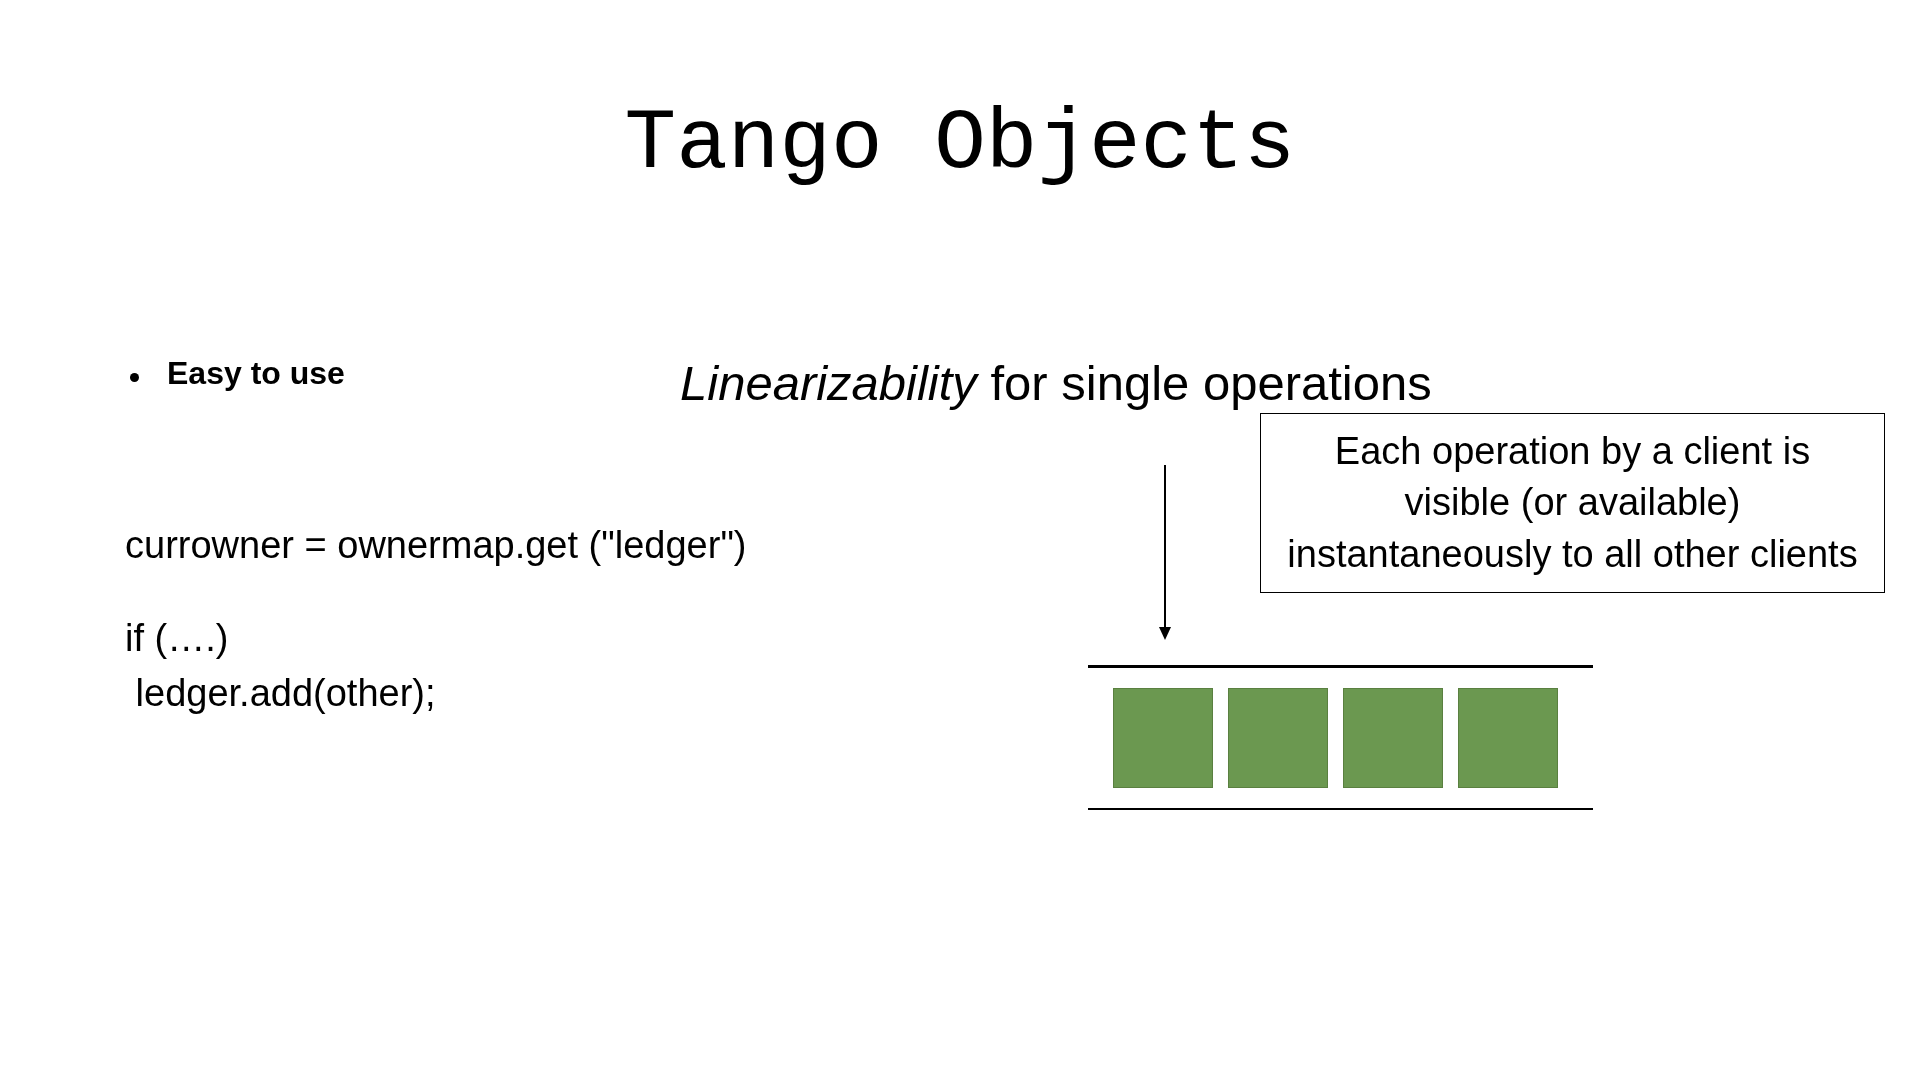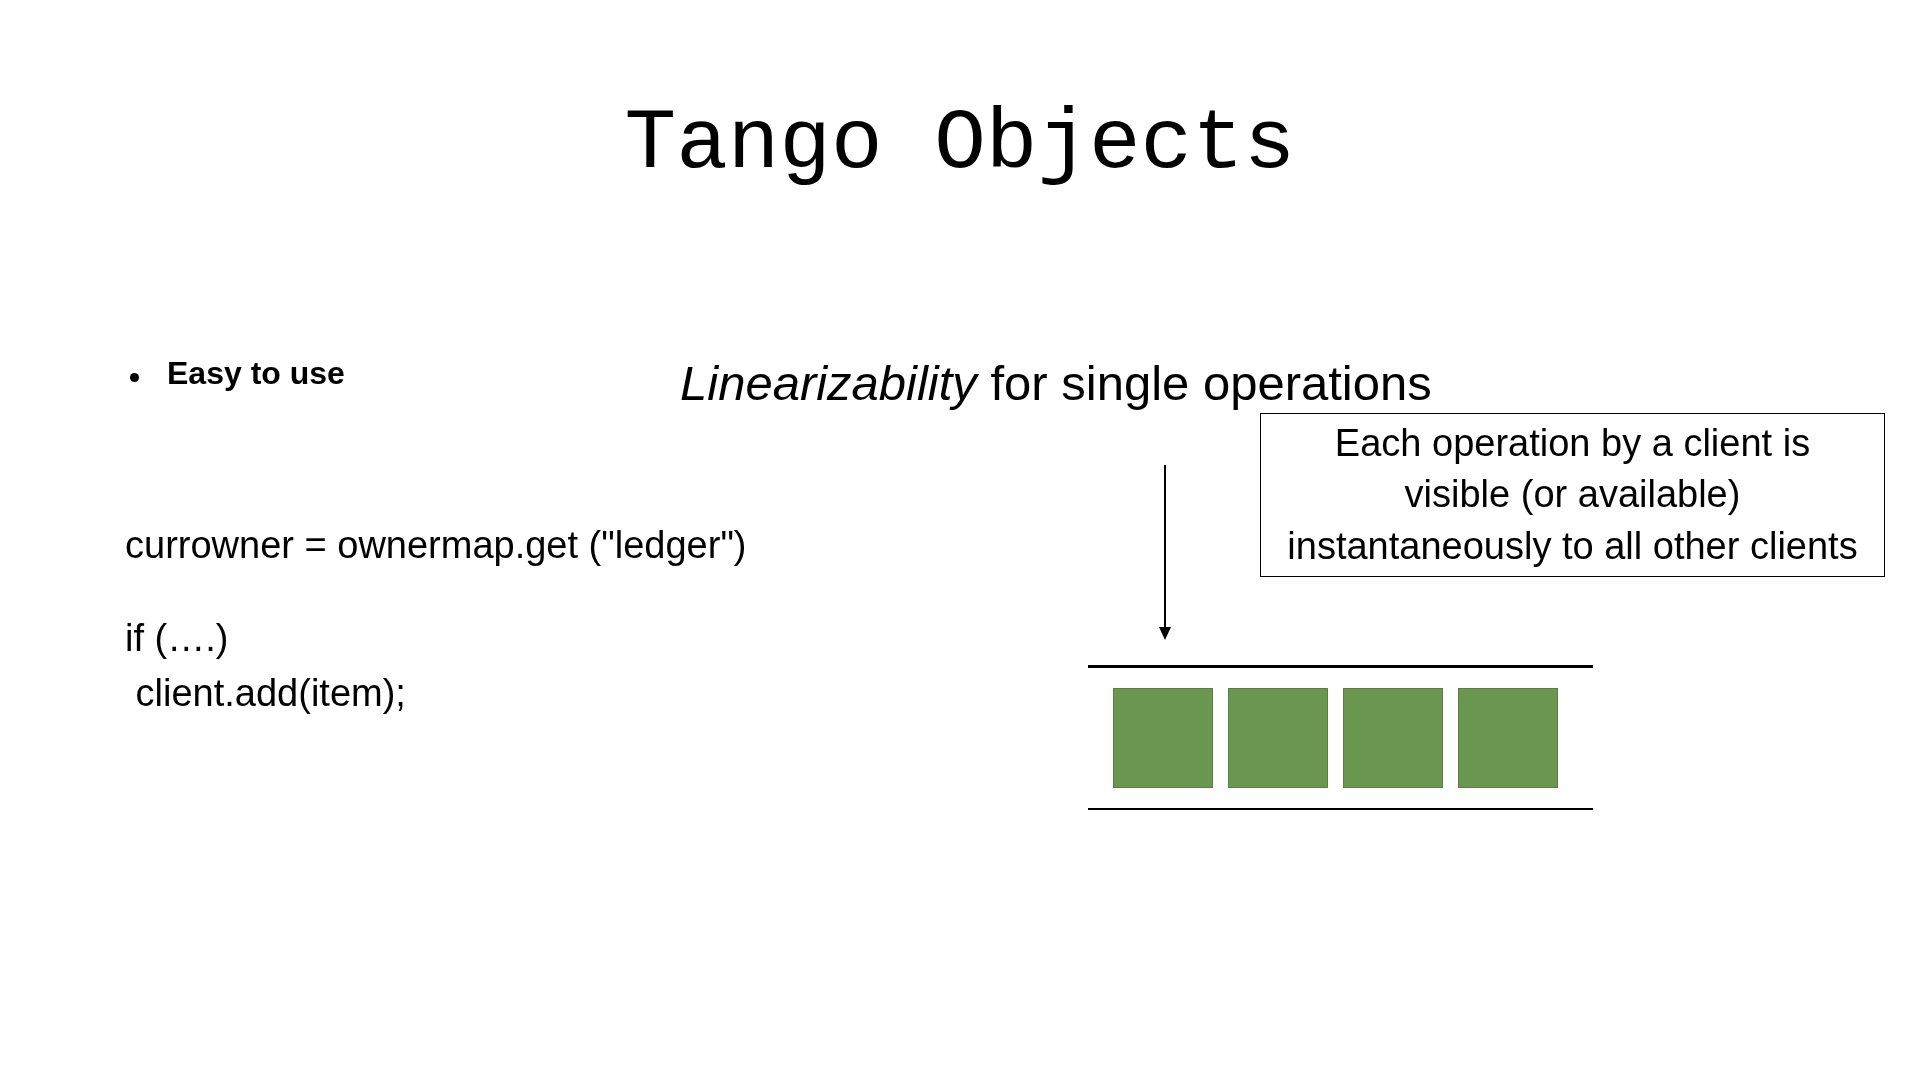--- a/index.html
+++ b/index.html
@@ -53,21 +53,21 @@
     }
     .subtitle .italic {
       font-style: italic;
     }
     .callout-box {
       position: absolute;
       top: 413px;
       left: 1260px;
       width: 625px;
       border: 1.5px solid #000000;
-      padding: 4px 18px;
+      padding: 12px 18px;
       font-size: 38px;
       text-align: center;
       line-height: 1.35;
       background: #ffffff;
     }
     .code-block {
       position: absolute;
       top: 518px;
       left: 125px;
       font-size: 38px;
@@ -124,21 +124,21 @@
 <div class="subtitle">
   <span class="italic">Linearizability</span><span> for single operations</span>
 </div>
 
 <div class="callout-box">Each operation by a client is visible (or available) instantaneously to all other clients</div>
 
 <div class="code-block">
   <div class="code-line">currowner = ownermap.get ("ledger")</div>
   <div class="code-line" style="height:38px"></div>
   <div class="code-line">if (….)</div>
-  <div class="code-line"> client.add(item);</div>
+  <div class="code-line"> ledger.add(other);</div>
 </div>
 
 <svg class="arrow" width="20" height="175">
   <line x1="10" y1="0" x2="10" y2="165" stroke="#000000" stroke-width="2"></line>
   <polygon points="10,175 4,162 16,162" fill="#000000"></polygon>
 </svg>
 
 <div class="log-diagram">
   <div class="log-line-top"></div>
   <div class="log-blocks">

